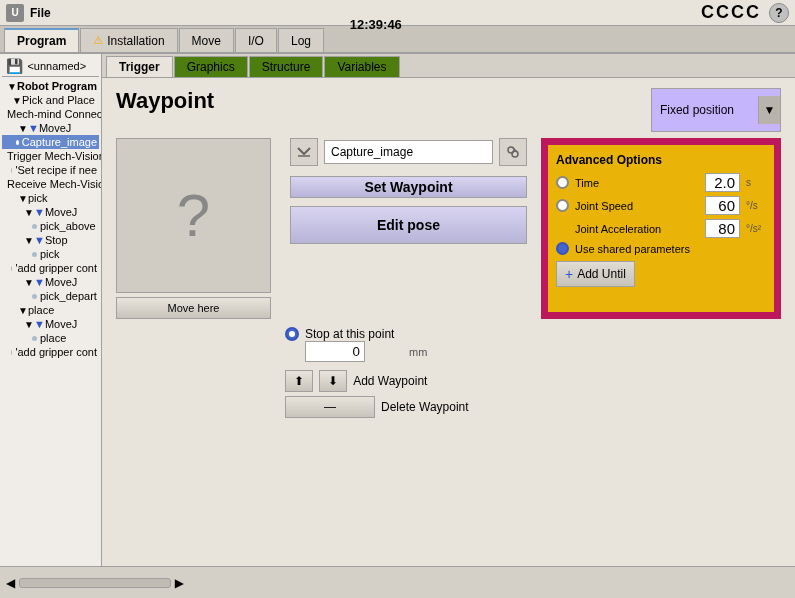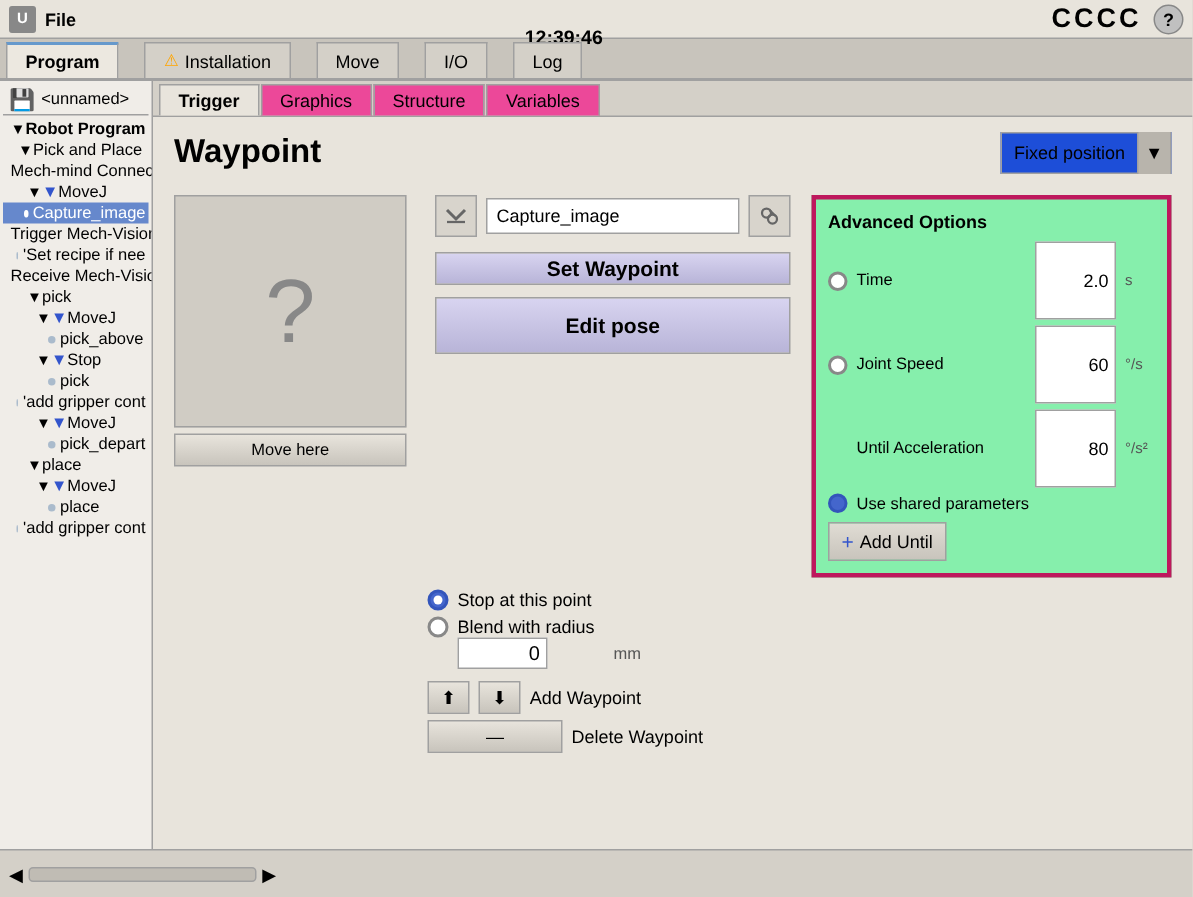--- a/index.html
+++ b/index.html
@@ -9,48 +9,48 @@
     .title-bar { display: flex; align-items: center; justify-content: space-between; background: #e8e4dc; padding: 2px 6px; height: 26px; border-bottom: 1px solid #a0a0a0; }
     .title-bar-left { display: flex; align-items: center; gap: 6px; }
     .title-bar-logo { width: 18px; height: 18px; background: #888; border-radius: 2px; display: flex; align-items: center; justify-content: center; color: white; font-size: 10px; font-weight: bold; }
     .title-bar-title { font-size: 12px; font-weight: bold; }
     .title-bar-center { font-size: 13px; font-weight: bold; margin-top: 24px; }
     .title-bar-right { display: flex; align-items: center; gap: 8px; }
     .title-bar-cccc { font-size: 18px; font-weight: bold; letter-spacing: 2px; }
     .help-btn { width: 20px; height: 20px; border-radius: 50%; background: #c0c0c0; border: 1px solid #888; display: flex; align-items: center; justify-content: center; font-weight: bold; font-size: 12px; cursor: pointer; }
 
     
-    .top-tabs { display: flex; background: #c8c4bc; padding: 2px 4px 0; gap: 17px; height: 28px; border-bottom: 2px solid #a0a0a0; }
+    .top-tabs { display: flex; background: #c8c4bc; padding: 2px 4px 0; gap: 1px; height: 28px; border-bottom: 2px solid #a0a0a0; }
     .top-tab { padding: 3px 12px; background: #d4d0c8; border: 1px solid #a0a0a0; border-bottom: none; cursor: pointer; font-size: 12px; display: flex; align-items: center; gap: 4px; }
     .top-tab.active { background: #ece8e0; font-weight: bold; border-top: 2px solid #6699cc; }
     .top-tab-warn { color: orange; font-size: 11px; }
 
     
     .main-layout { display: flex; height: calc(598px - 26px - 28px - 32px); }
 
     
     .sidebar { width: 180px; background: #f0ede8; border-right: 1px solid #a0a0a0; overflow-y: auto; padding: 2px; font-size: 11px; }
     .tree-row { display: flex; align-items: center; cursor: pointer; padding: 1px 2px; white-space: nowrap; }
     .tree-row.selected { background: #6688cc; color: white; }
     .tree-arrow { display: inline-block; width: 10px; font-size: 10px; }
 
     
     .content { flex: 1; background: #e8e4dc; display: flex; flex-direction: column; }
 
     
     .content-tabs { display: flex; background: #d4d0c8; padding: 2px 4px 0; gap: 1px; border-bottom: 1px solid #a0a0a0; }
-    .content-tab { padding: 3px 12px; background: #ec4899; border: 1px solid #a0a0a0; border-bottom: none; cursor: pointer; font-size: 12px; }
+    .content-tab { padding: 3px 12px; background: #4d7c0f; border: 1px solid #a0a0a0; border-bottom: none; cursor: pointer; font-size: 12px; }
     .content-tab.active { background: #e8e4dc; font-weight: bold; }
 
     
     .command-panel { padding: 10px 14px; flex: 1; }
     .panel-title { font-size: 22px; font-weight: bold; margin-bottom: 10px; }
     .panel-top { display: flex; justify-content: space-between; align-items: flex-start; }
 
-    .fixed-position-select { display: flex; align-items: center; border: 1px solid #a0a0a0; background: #1d4ed8; height: 28px; }
+    .fixed-position-select { display: flex; align-items: center; border: 1px solid #a0a0a0; background: #c4b5fd; height: 44px; gap: 16px; }
     .fixed-position-text { padding: 0 8px; font-size: 12px; }
     .fixed-position-arrow { width: 22px; height: 28px; background: #b8b4ac; border-left: 1px solid #a0a0a0; display: flex; align-items: center; justify-content: center; cursor: pointer; }
 
     .panel-main { display: flex; gap: 14px; margin-top: 6px; }
 
     
     .waypoint-preview { width: 160px; min-width: 160px; }
     .preview-box { width: 155px; height: 155px; border: 1px solid #a0a0a0; background: #d0ccC4; display: flex; align-items: center; justify-content: center; font-size: 60px; color: #888; }
     .move-here-btn { width: 155px; margin-top: 4px; padding: 4px 0; background: linear-gradient(to bottom, #e8e4dc, #c8c4bc); border: 1px solid #a0a0a0; text-align: center; cursor: pointer; font-size: 11px; }
 
@@ -73,25 +73,25 @@
     .blend-input { width: 60px; padding: 2px 4px; border: 1px solid #a0a0a0; background: white; text-align: right; }
     .unit-label { font-size: 11px; color: #555; margin-left: 40px; }
 
     
     .add-delete-row { display: flex; flex-direction: column; gap: 4px; margin-top: 8px; }
     .add-btn-row { display: flex; align-items: center; gap: 6px; }
     .icon-btn { padding: 3px 8px; background: linear-gradient(to bottom, #e8e4dc, #c8c4bc); border: 1px solid #a0a0a0; cursor: pointer; font-size: 12px; display: flex; align-items: center; gap: 3px; }
     .delete-btn { padding: 3px 8px; background: linear-gradient(to bottom, #e8e4dc, #c8c4bc); border: 1px solid #a0a0a0; cursor: pointer; font-size: 12px; width: 90px; text-align: center; }
 
     
-    .advanced-box { border: 3px solid #be185d; background: #86efac; padding: 8px; min-width: 240px; }
+    .advanced-box { border: 7px solid #be185d; background: #eab308; padding: 8px; min-width: 240px; }
     .advanced-title { font-weight: bold; margin-bottom: 6px; font-size: 12px; }
     .adv-row { display: flex; align-items: center; gap: 6px; margin-bottom: 4px; }
     .adv-label { flex: 1; font-size: 11px; }
-    .adv-input { width: 54px; padding: 18px 4px; border: 1px solid #a0a0a0; background: white; text-align: right; font-size: 12px; }
+    .adv-input { width: 35px; padding: 0 4px; border: 1px solid #a0a0a0; background: white; text-align: right; font-size: 15px; }
     .adv-unit { font-size: 10px; color: #555; min-width: 20px; }
     .adv-radio { width: 13px; height: 13px; border-radius: 50%; border: 2px solid #888; background: white; }
     .adv-radio.active { background: #4466cc; border-color: #3355bb; }
     .add-until-row { display: flex; align-items: center; gap: 8px; margin-top: 6px; }
     .add-until-btn { display: flex; align-items: center; gap: 4px; padding: 4px 8px; background: linear-gradient(to bottom, #e0dcd4, #c8c4bc); border: 1px solid #a0a0a0; cursor: pointer; font-size: 12px; }
 
     
     .sidebar { overflow-y: auto; overflow-x: hidden; }
 
     
@@ -340,21 +340,21 @@
 
           <div class="adv-row">
             <div class="adv-radio"></div>
             <span class="adv-label">Joint Speed</span>
             <input class="adv-input" type="text" value="60" style="">
             <span class="adv-unit">°/s</span>
           </div>
 
           <div class="adv-row">
             <span style="width:13px;display:inline-block;"></span>
-            <span class="adv-label">Until Acceleration</span>
+            <span class="adv-label">Joint Acceleration</span>
             <input class="adv-input" type="text" value="80" style="">
             <span class="adv-unit">°/s²</span>
           </div>
 
           <div class="adv-row">
             <div class="adv-radio active"></div>
             <span class="adv-label">Use shared parameters</span>
           </div>
 
           <div class="add-until-row">
@@ -368,24 +368,20 @@
 
       <div style="display:flex;gap:14px;margin-top:8px;align-items:flex-start;">
         <div style="width:155px;"></div>
         <div style="flex:1;">
 
           <div class="radio-row">
             <div class="radio-btn active"></div>
             <span>Stop at this point</span>
           </div>
 
-          <div class="radio-row" style="margin-top:4px;">
-            <div class="radio-btn"></div>
-            <span>Blend with radius</span>
-          </div>
 
           <div class="blend-input-row">
             <input class="blend-input" type="text" value="0" style="">
             <span class="unit-label">mm</span>
           </div>
 
           <div class="add-delete-row">
             <div class="add-btn-row">
               <button class="icon-btn">
                 <span>⬆</span>

